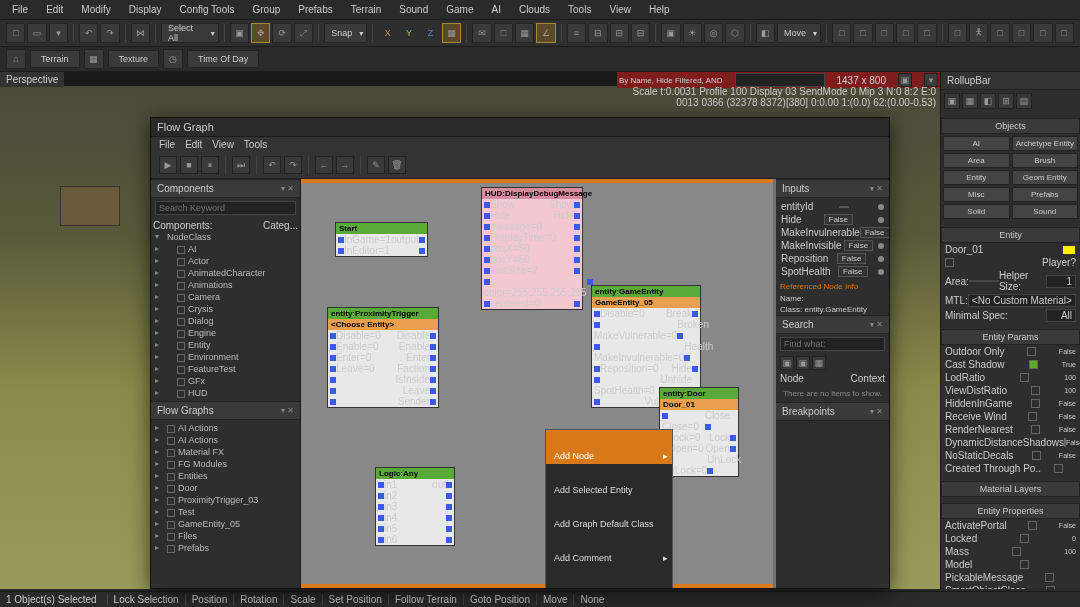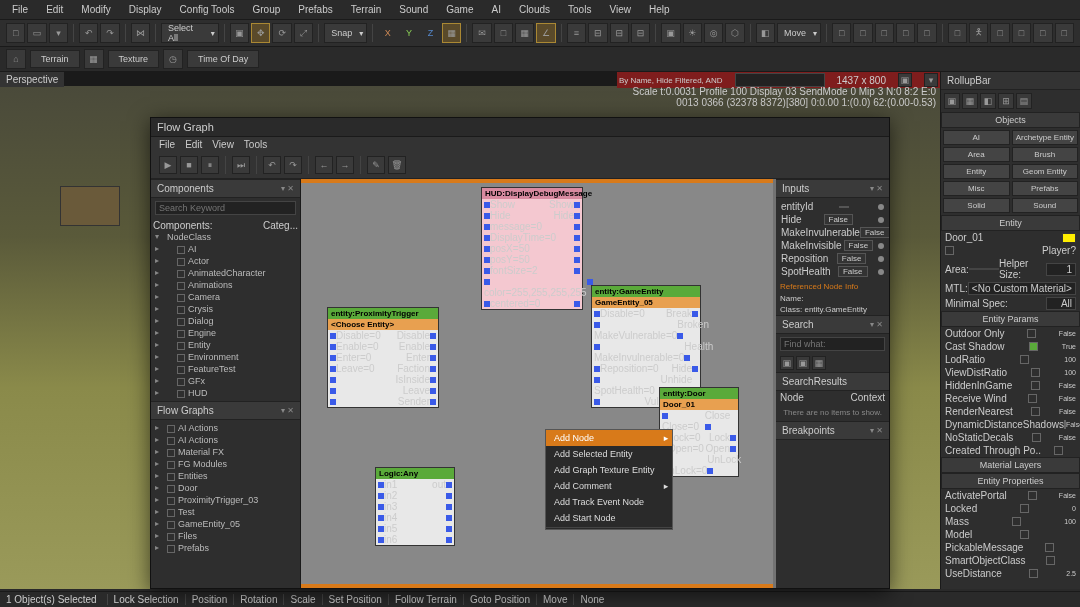--- a/index.html
+++ b/index.html
@@ -49,31 +49,31 @@
 .node-head.green{background:#5aaa3a}
 .node-head.pink{background:#d88aa0}
 .node-head.orange{background:#e8a050}
 .node-row{display:flex;justify-content:space-between;padding:0 2px;font-size:8px;color:#222;line-height:11px}
 .node-row .port{width:6px;height:6px;display:inline-block;vertical-align:middle}
 .node-row .port.blue{background:#3a5ae8}
 .node.pinkbody{background:#f4c8d0}
 
 
 .ctx{position:absolute;background:#2a2a2a;border:1px solid #555;min-width:120px;z-index:20}
-.ctx-item{padding:3px 18px 3px 8px;font-size:9px;color:#ddd;position:relative}
+.ctx-item{padding:21px 18px 3px 8px;font-size:9px;color:#ddd;position:relative}
 .ctx-item.head{background:#d87a1a;color:#fff}
 .ctx-item.arrow::after{content:"▸";position:absolute;right:4px}
 .ctx-sep{height:1px;background:#444;margin:1px 0}
 
 
 .rollup{width:140px;background:#2e2e2e;border-left:1px solid #1a1a1a;overflow-y:auto}
 .rollup-head{padding:3px 6px;background:#333;font-size:10px;border-bottom:1px solid #222}
 .rollup-tabs{display:flex;flex-wrap:wrap;padding:2px}
 .rollup-tabs .tb-btn{width:16px;height:16px;margin:1px}
-.section-head{background:#3a3a3a;padding:2px 4px;font-size:9px;text-align:center;border:1px solid #222;margin-top:0}
+.section-head{background:#3a3a3a;padding:2px 4px;font-size:9px;text-align:center;border:1px solid #222;margin-top:6px}
 .btn-grid{display:grid;grid-template-columns:1fr 1fr;gap:2px;padding:2px}
 .btn-grid .gbtn{background:#444;border:1px solid #222;padding:2px 3px;font-size:8px;text-align:center}
 .prop-row{display:flex;justify-content:space-between;padding:1px 4px;font-size:8px;align-items:center}
 .prop-row .val{background:#222;padding:0 3px;min-width:30px;text-align:right;border:1px solid #444}
 .prop-row .chk2{width:9px;height:9px;border:1px solid #666;display:inline-block}
 .prop-row .chk2.on{background:#5aaa3a}
 .yellow-sw{width:14px;height:10px;background:#ffee00;border:1px solid #333}
 
 .statusbar{position:absolute;bottom:0;left:0;right:0;height:16px;background:#2a2a2a;border-top:1px solid #1a1a1a;display:flex;align-items:center;gap:10px;padding:0 6px;font-size:9px}
 .statusbar .cell{padding:0 6px;border-left:1px solid #444}
@@ -400,20 +400,33 @@
           <div class="tree-row"><span class="chk"></span>GameEntity_05</div>
           <div class="tree-row"><span class="chk"></span>Files</div>
           <div class="tree-row"><span class="chk"></span>Prefabs</div>
         </div>
     </div>
 
     <div class="fg-canvas">
       <div class="canvas-orange" style="top:0"></div>
       <div class="canvas-orange" style="bottom:0"></div>
 
+      <div class="node" style="left:34px;top:43px">
+        <div class="node-head green">Start</div>
+        <div id="n1rows">
+            <div class="node-row">
+              <span><span class="port blue"></span>InGame=1</span>
+              <span>output<span class="port blue"></span></span>
+            </div>
+            <div class="node-row">
+              <span><span class="port blue"></span>InEditor=1</span>
+              <span><span class="port blue"></span></span>
+            </div>
+          </div>
+      </div>
 
       <div class="node pinkbody" style="left:180px;top:8px;width:102px">
         <div class="node-head pink">HUD:DisplayDebugMessage</div>
         <div id="n2rows">
             <div class="node-row">
               <span><span class="port blue"></span>Show</span>
               <span>Show<span class="port blue"></span></span>
             </div>
             <div class="node-row">
               <span><span class="port blue"></span>Hide</span>
@@ -566,21 +579,21 @@
               <span><span class="port blue"></span>UnLock=0</span>
               <span>UnLock<span class="port blue"></span></span>
             </div>
           </div>
       </div>
 
       <div class="ctx" style="left:244px;top:250px">
         <div class="ctx-item head arrow">Add Node</div>
         <div id="ctx1">
             <div class="ctx-item">Add Selected Entity</div>
-            <div class="ctx-item">Add Graph Texture Entity</div>
+            <div class="ctx-item">Add Graph Default Class</div>
             <div class="ctx-item arrow">Add Comment</div>
             <div class="ctx-item">Add Track Event Node</div>
             <div class="ctx-item">Add Start Node</div>
           </div>
         <div class="ctx-sep"></div>
 
       </div>
     </div>
 
     <div class="fg-right">
@@ -627,23 +640,20 @@
       <div class="panel-head">
           <span>Search</span>
           <span class="icons">▾ ✕</span>
         </div>
       <input class="search-box" placeholder="Find what:" style="">
       <div style="display:flex;gap:2px;padding:2px 4px">
         <div class="tb-btn" style="width:14px;height:14px">▣</div>
         <div class="tb-btn" style="width:14px;height:14px">▣</div>
         <div class="tb-btn" style="width:14px;height:14px">▦</div>
       </div>
-      <div class="panel-head">
-          <span>SearchResults</span>
-        </div>
       <div style="display:flex;font-size:8px;padding:1px 4px;color:#888">
           <span style="flex:1">Node</span>
           <span>Context</span>
         </div>
       <div style="padding:4px;font-size:8px;color:#888;text-align:center">There are no items to show.</div>
 
       <div class="panel-head">
           <span>Breakpoints</span>
           <span class="icons">▾ ✕</span>
         </div>

